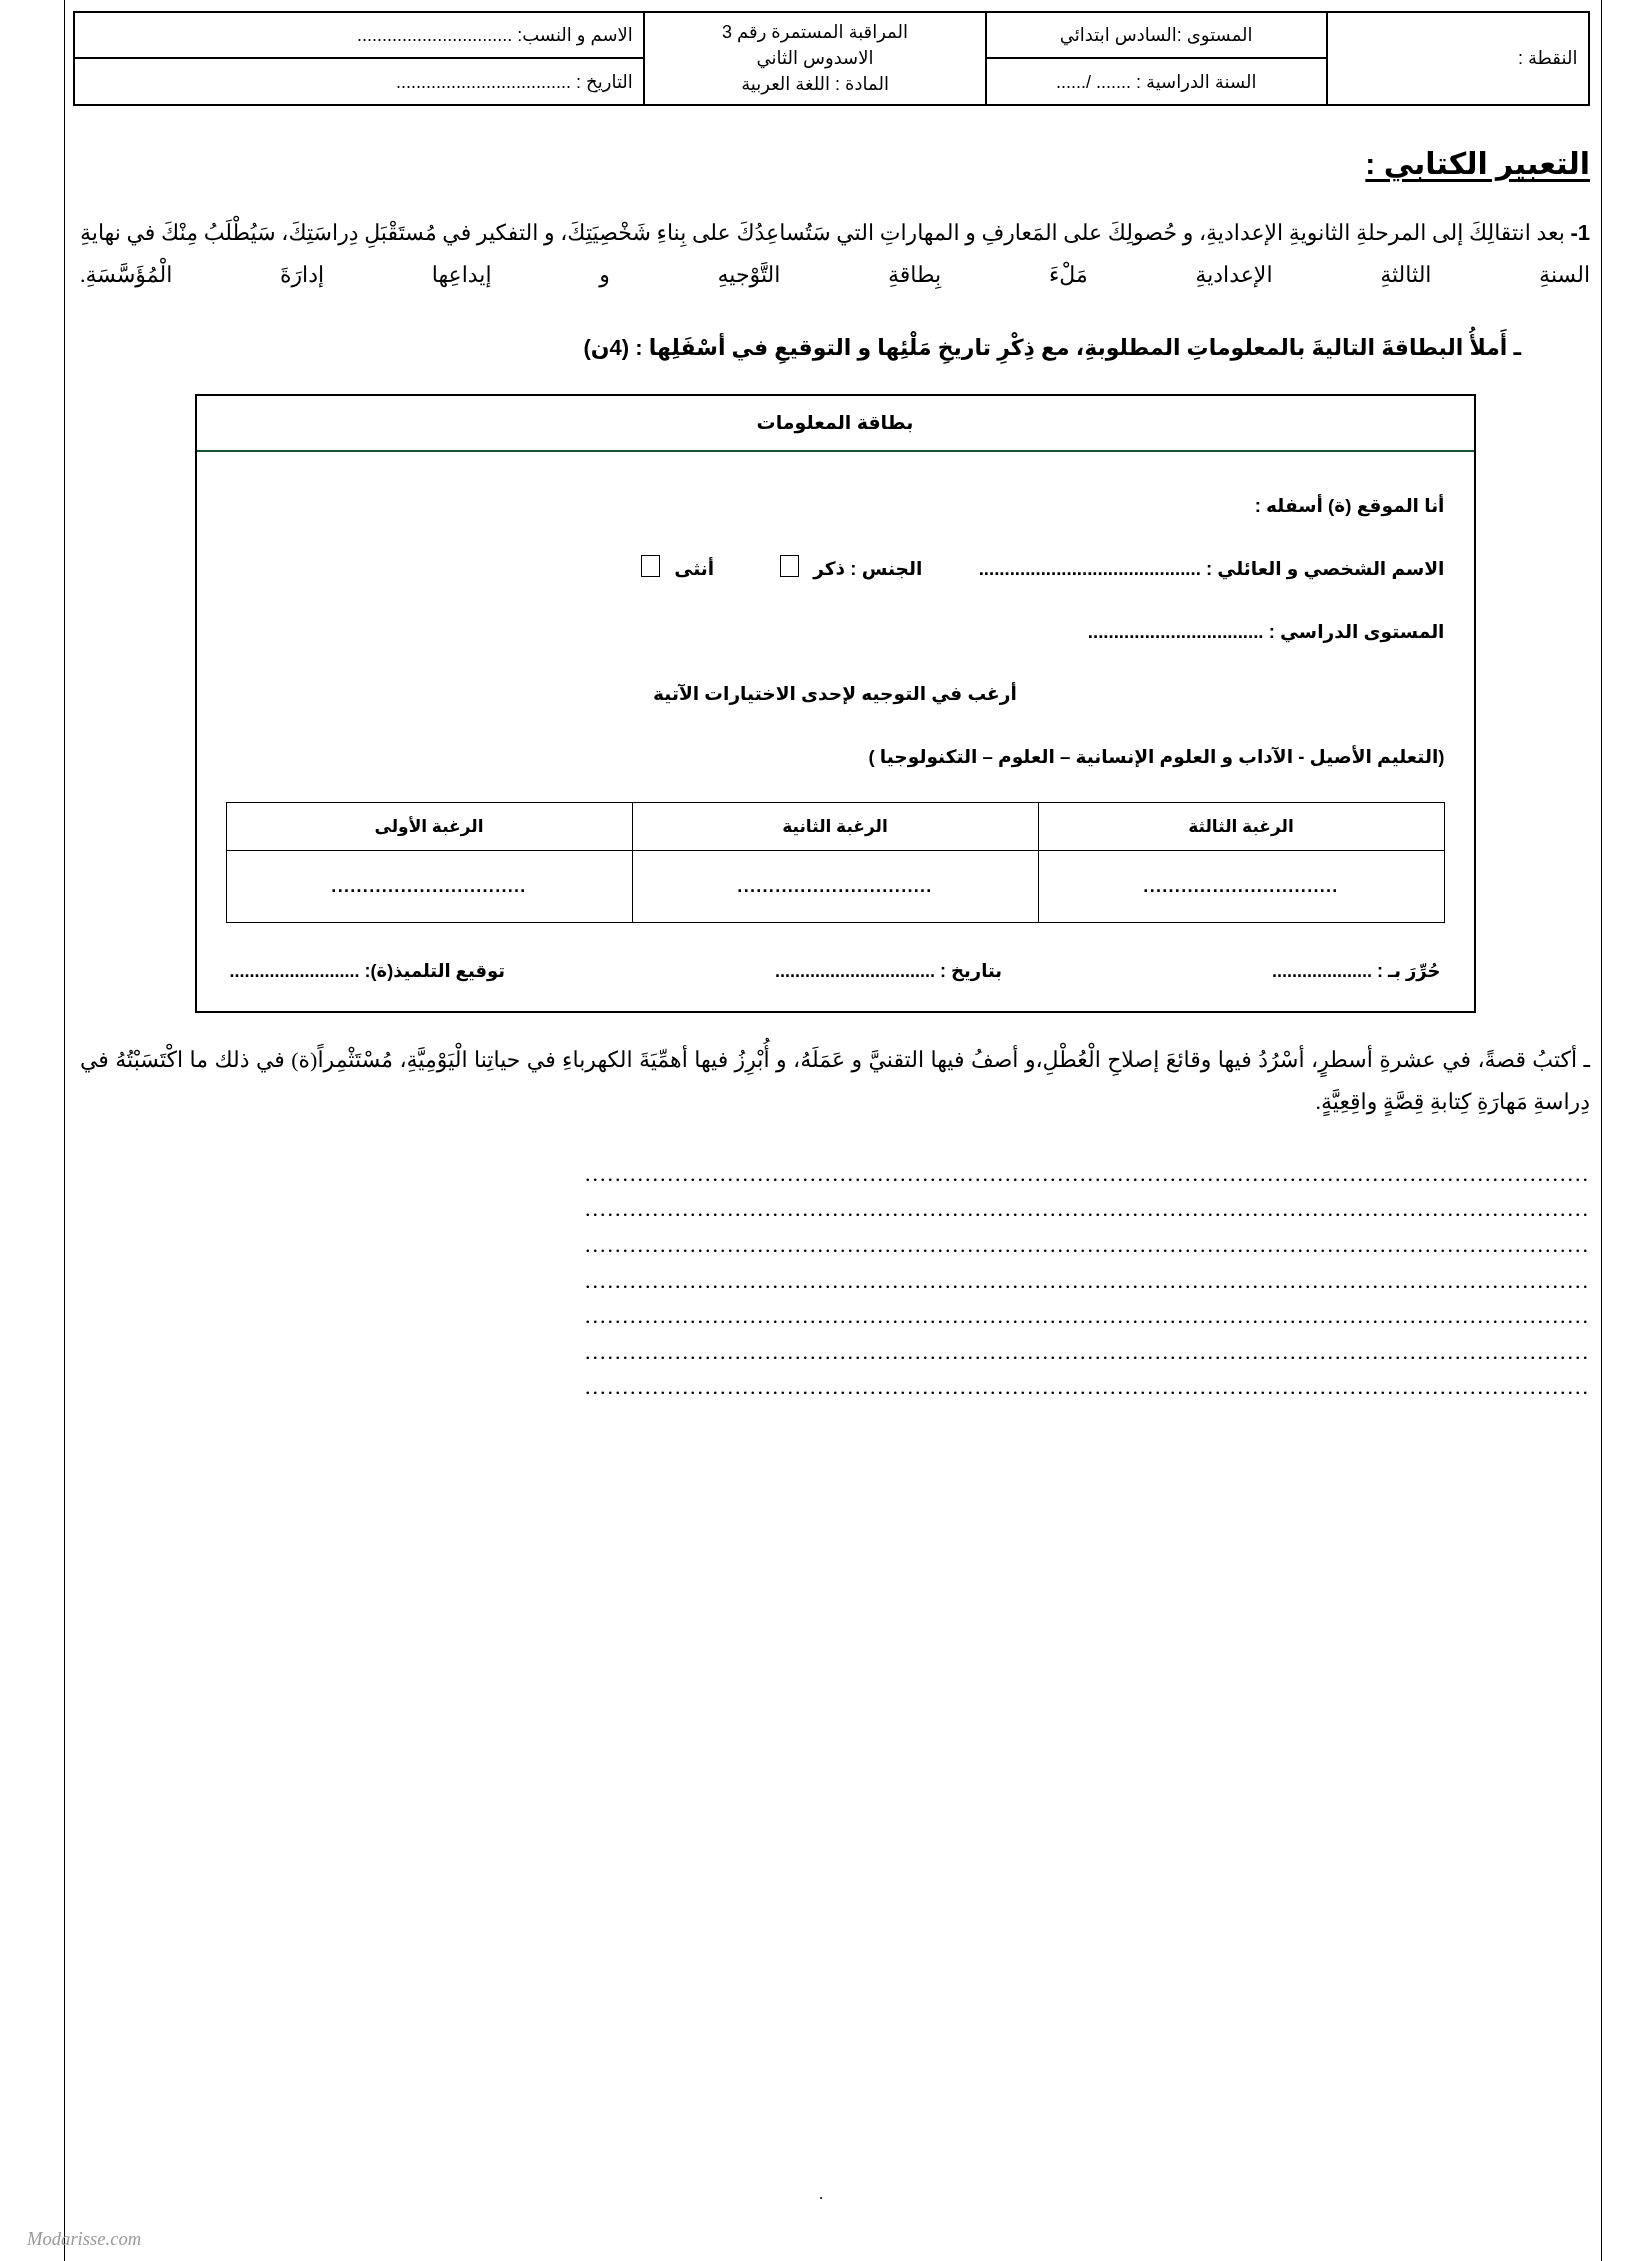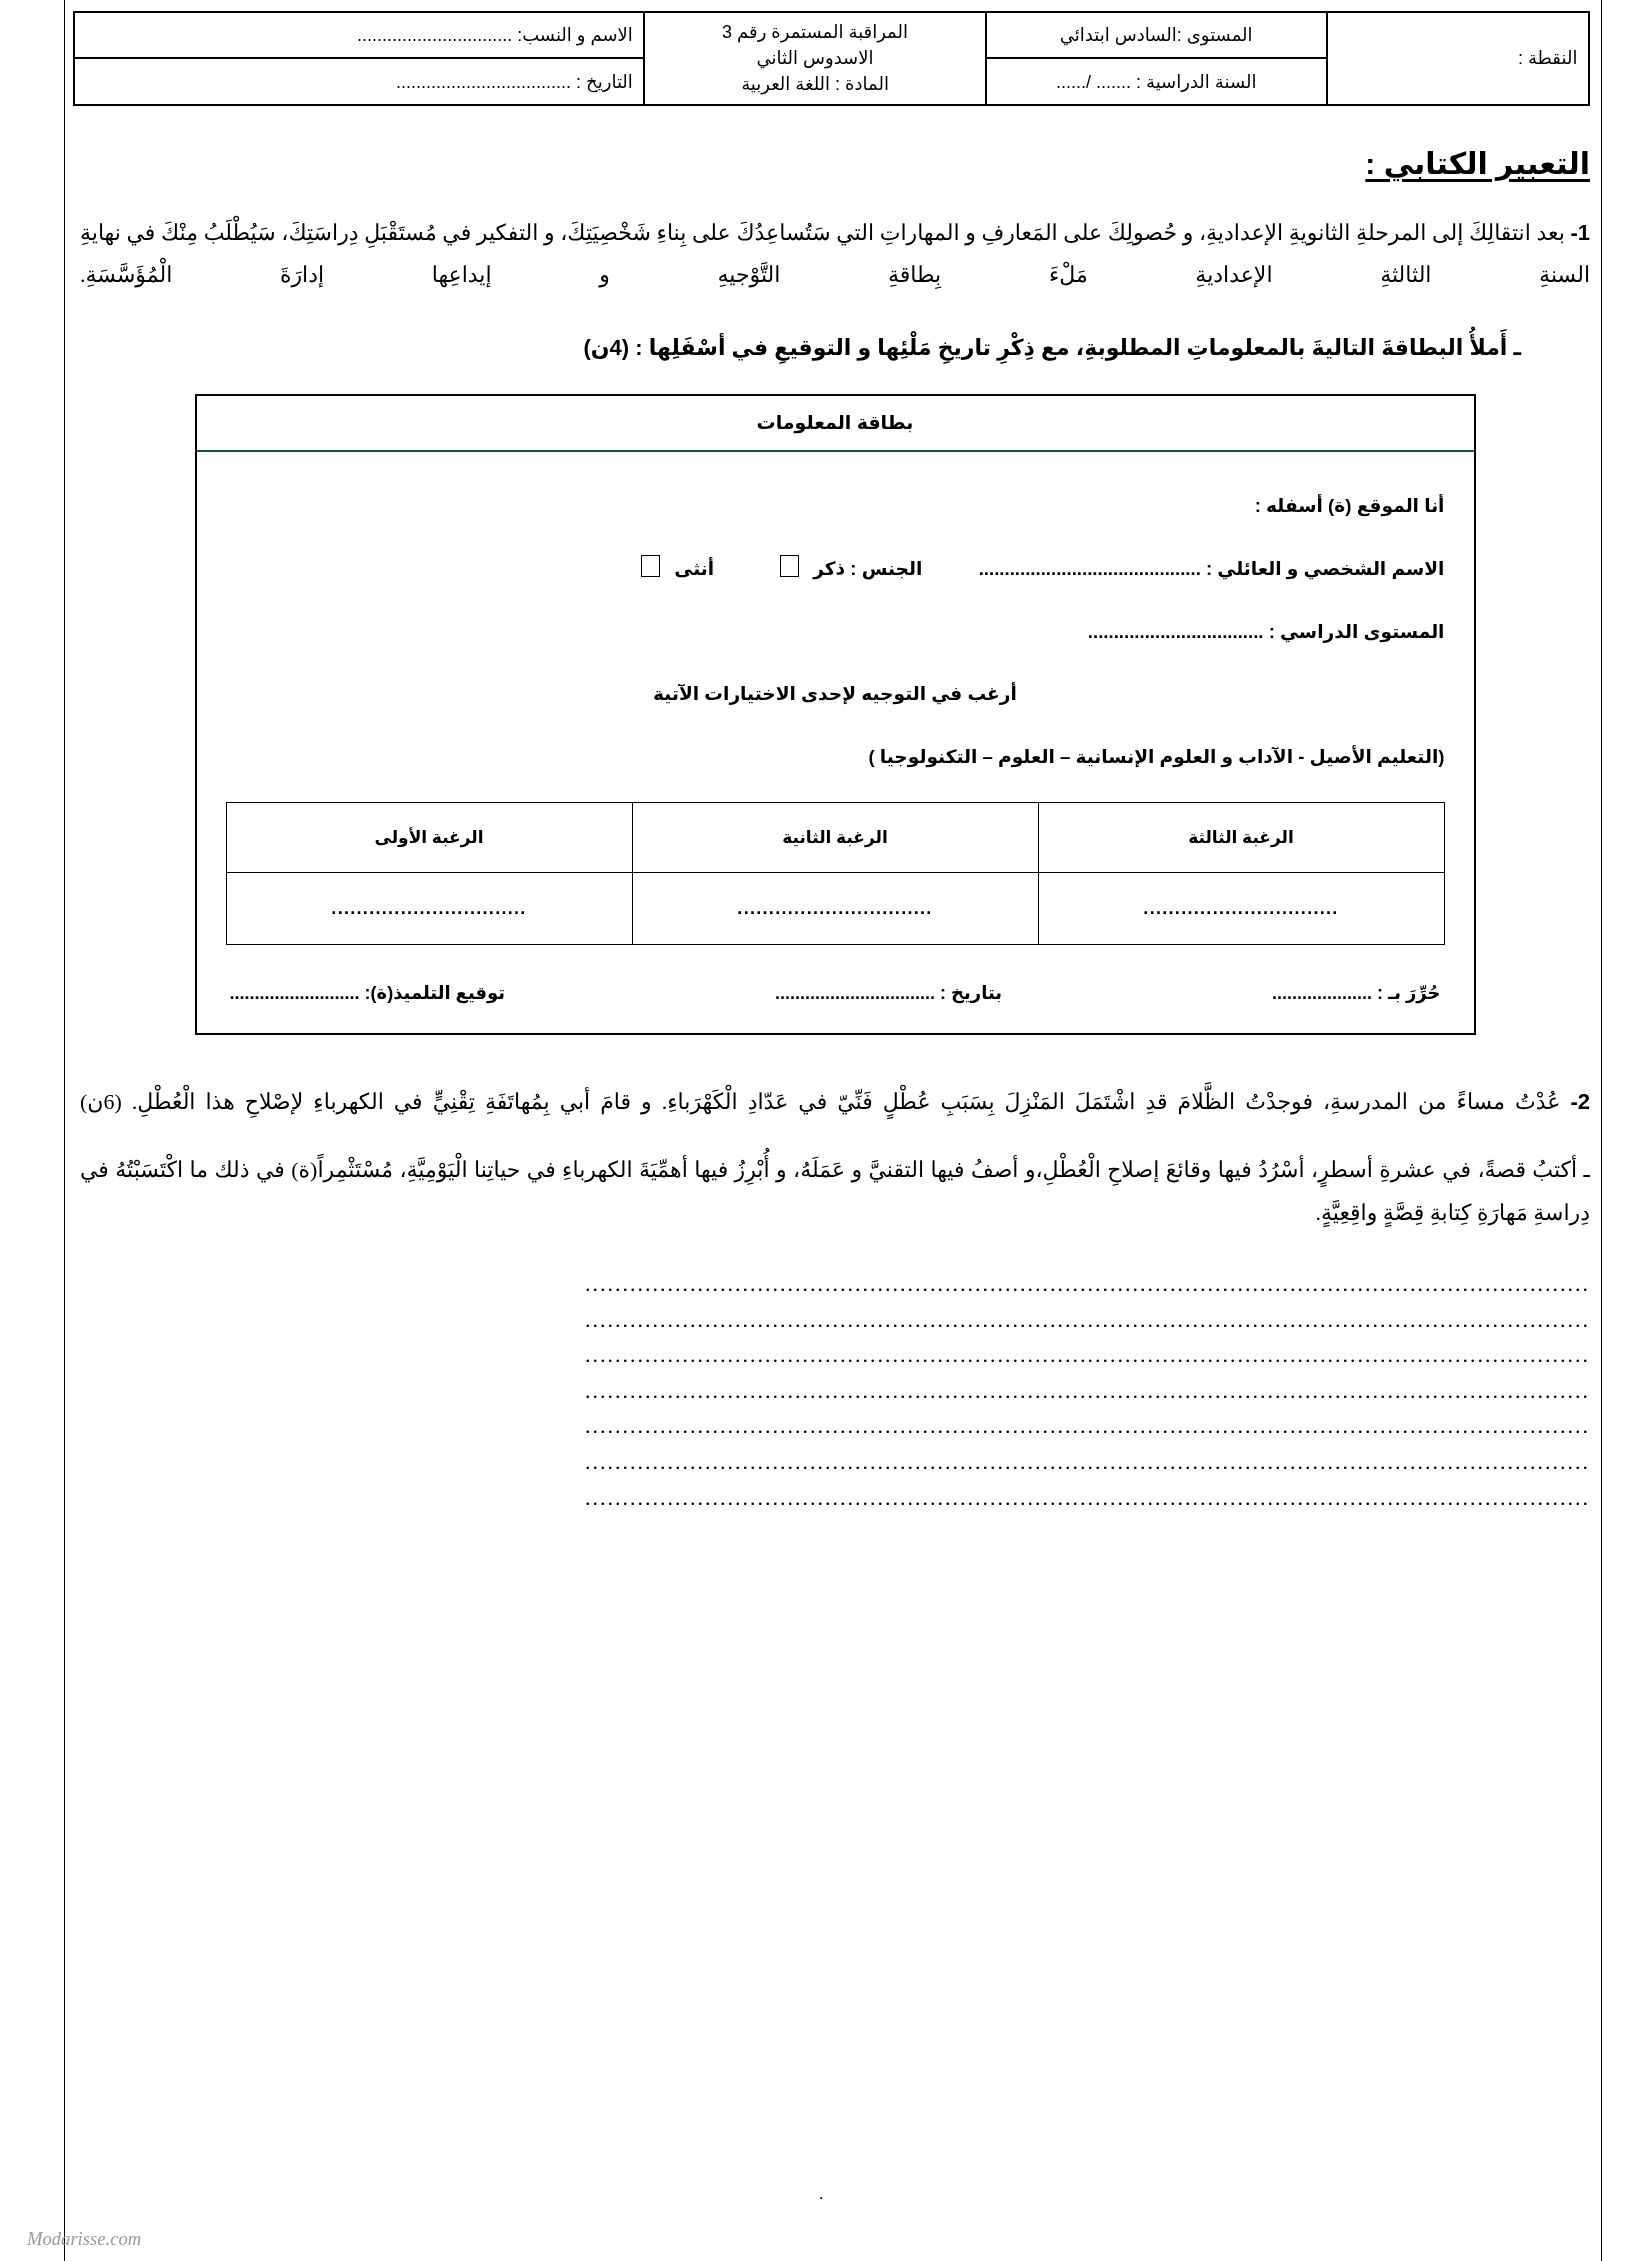--- a/index.html
+++ b/index.html
@@ -127,21 +127,21 @@
     border-collapse:collapse;
     table-layout:fixed;
     margin-top:4px;
   }
   .wish th,.wish td{
     border:1.3px solid #000;
     font-size:17px;
     font-family:"Liberation Sans","DejaVu Sans",sans-serif;
     font-weight:700;
     text-align:center;
-    padding:24px 4px;
+    padding:13px 4px;
   }
   .wish td{padding:17px 12px;height:37px;color:#000;}
   .wish td .dots{font-size:18px;letter-spacing:1.3px;}
 
   .signrow{
     display:flex;
     justify-content:space-between;
     align-items:center;
     direction:rtl;
     font-size:18px;
@@ -287,24 +287,20 @@
           </span>
           <span class="seg">
             <span>توقيع التلميذ(ة):</span>
             <span class="dots">..........................</span>
           </span>
         </div>
 
       </div>
     </div>
 
-    <div class="para" style="margin-top:46px;">
-      <span class="num">2-</span>
-      <span>عُدْتُ مساءً من المدرسةِ، فوجدْتُ الظَّلامَ قدِ اشْتَمَلَ المَنْزِلَ بِسَبَبِ عُطْلٍ فَنِّيّ في عَدّادِ الْكَهْرَباءِ. و قامَ أبي بِمُهاتَفَةِ تِقْنِيٍّ في الكهرباءِ لإصْلاحِ هذا الْعُطْلِ. (6ن)</span>
-    </div>
 
     <div class="para para-last" style="margin-top:26.5px;">ـ أكتبُ قصةً، في عشرةِ أسطرٍ، أسْرُدُ فيها وقائعَ إصلاحِ الْعُطْلِ،و أصفُ فيها التقنيَّ و عَمَلَهُ، و أُبْرِزُ فيها أهمِّيَةَ الكهرباءِ في حياتِنا الْيَوْمِيَّةِ، مُسْتَثْمِراً(ة) في ذلك ما اكْتَسَبْتُهُ في دِراسةِ مَهارَةِ كِتابةِ قِصَّةٍ واقِعِيَّةٍ.</div>
 
     <div class="lines">
       <div class="dotline">......................................................................................................................................</div>
       <div class="dotline">......................................................................................................................................</div>
       <div class="dotline">......................................................................................................................................</div>
       <div class="dotline">......................................................................................................................................</div>
       <div class="dotline">......................................................................................................................................</div>
       <div class="dotline">......................................................................................................................................</div>

